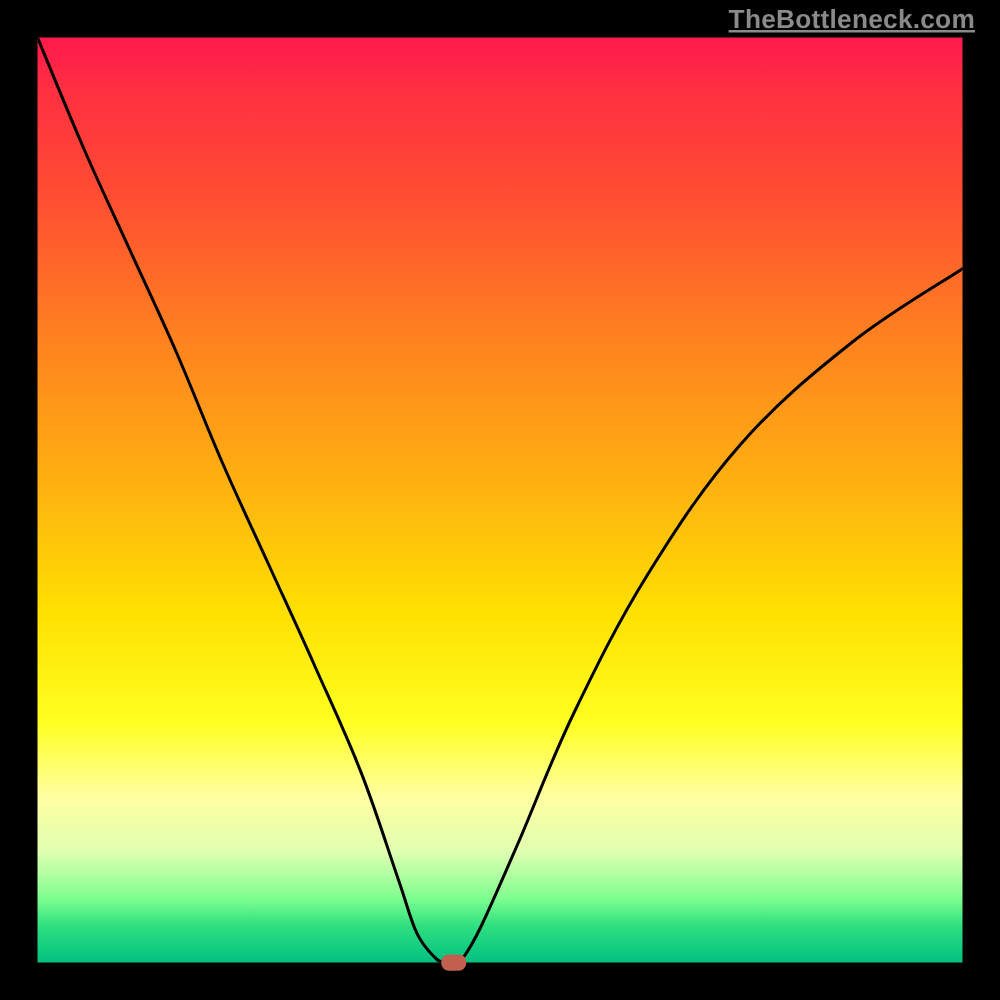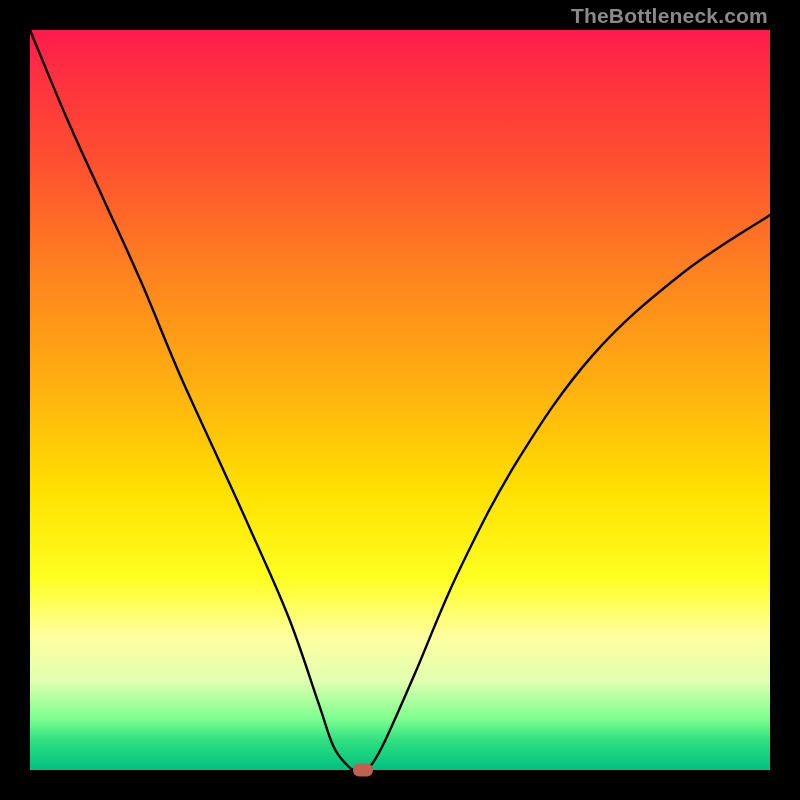--- a/index.html
+++ b/index.html
@@ -26,26 +26,27 @@
       #ffff20 74%,
       #ffffa0 82%,
       #e0ffb0 88%,
       #80ff90 93%,
       #30e080 96%,
       #00c080 100%);
   }
   .watermark {
     position: absolute;
     top: 4px;
-    right: 32px;
+    right: 20px;
     font-family: Arial, Helvetica, sans-serif;
     font-size: 21px;
     font-weight: bold;
     color: #8a8a8a;
     letter-spacing: 0.2px;
+    text-decoration: underline;
   }
   svg.curve {
     position: absolute;
     left: 0; top: 0;
     width: 740px; height: 740px;
   }
   .curve path {
     fill: none;
     stroke: #000;
     stroke-width: 2.4;

